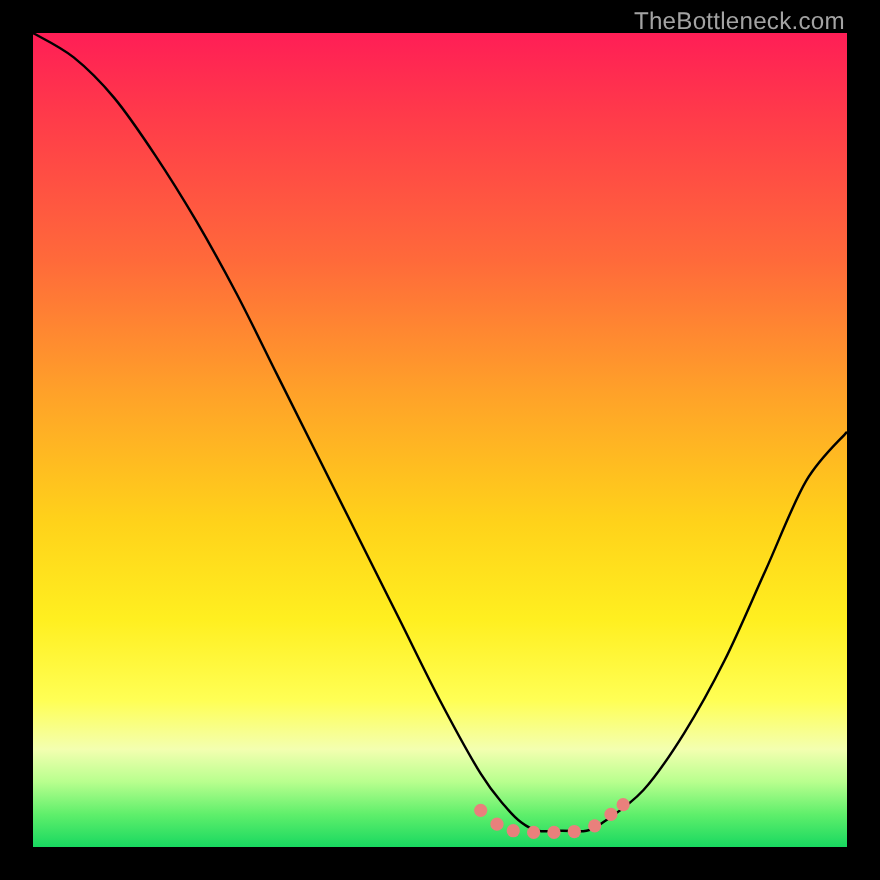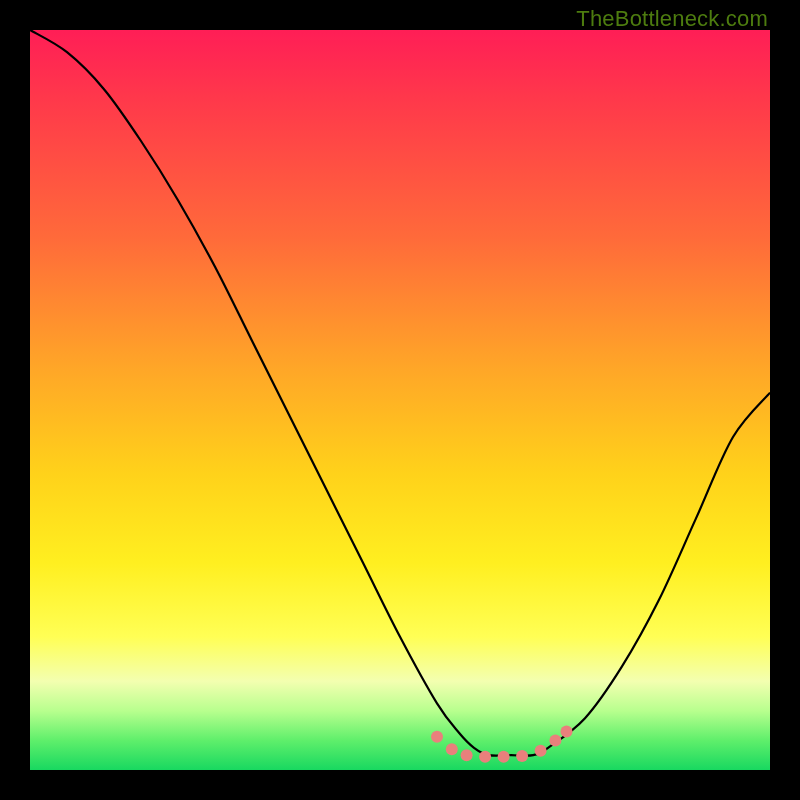--- a/index.html
+++ b/index.html
@@ -38,21 +38,21 @@
       #f3ffb0 88%,
       #b8ff8e 92%,
       #5fef6b 96%,
       #18d860 100%
     );
   }
   .watermark {
     position: absolute;
     top: 6px;
     right: 32px;
-    color: #4d7c0f;
+    color: #a3a3a3;
     font-size: 22px;
     font-weight: 500;
     letter-spacing: 0.2px;
     user-select: none;
   }
   svg.curve {
     position: absolute;
     left: 0;
     top: 0;
     width: 740px;

